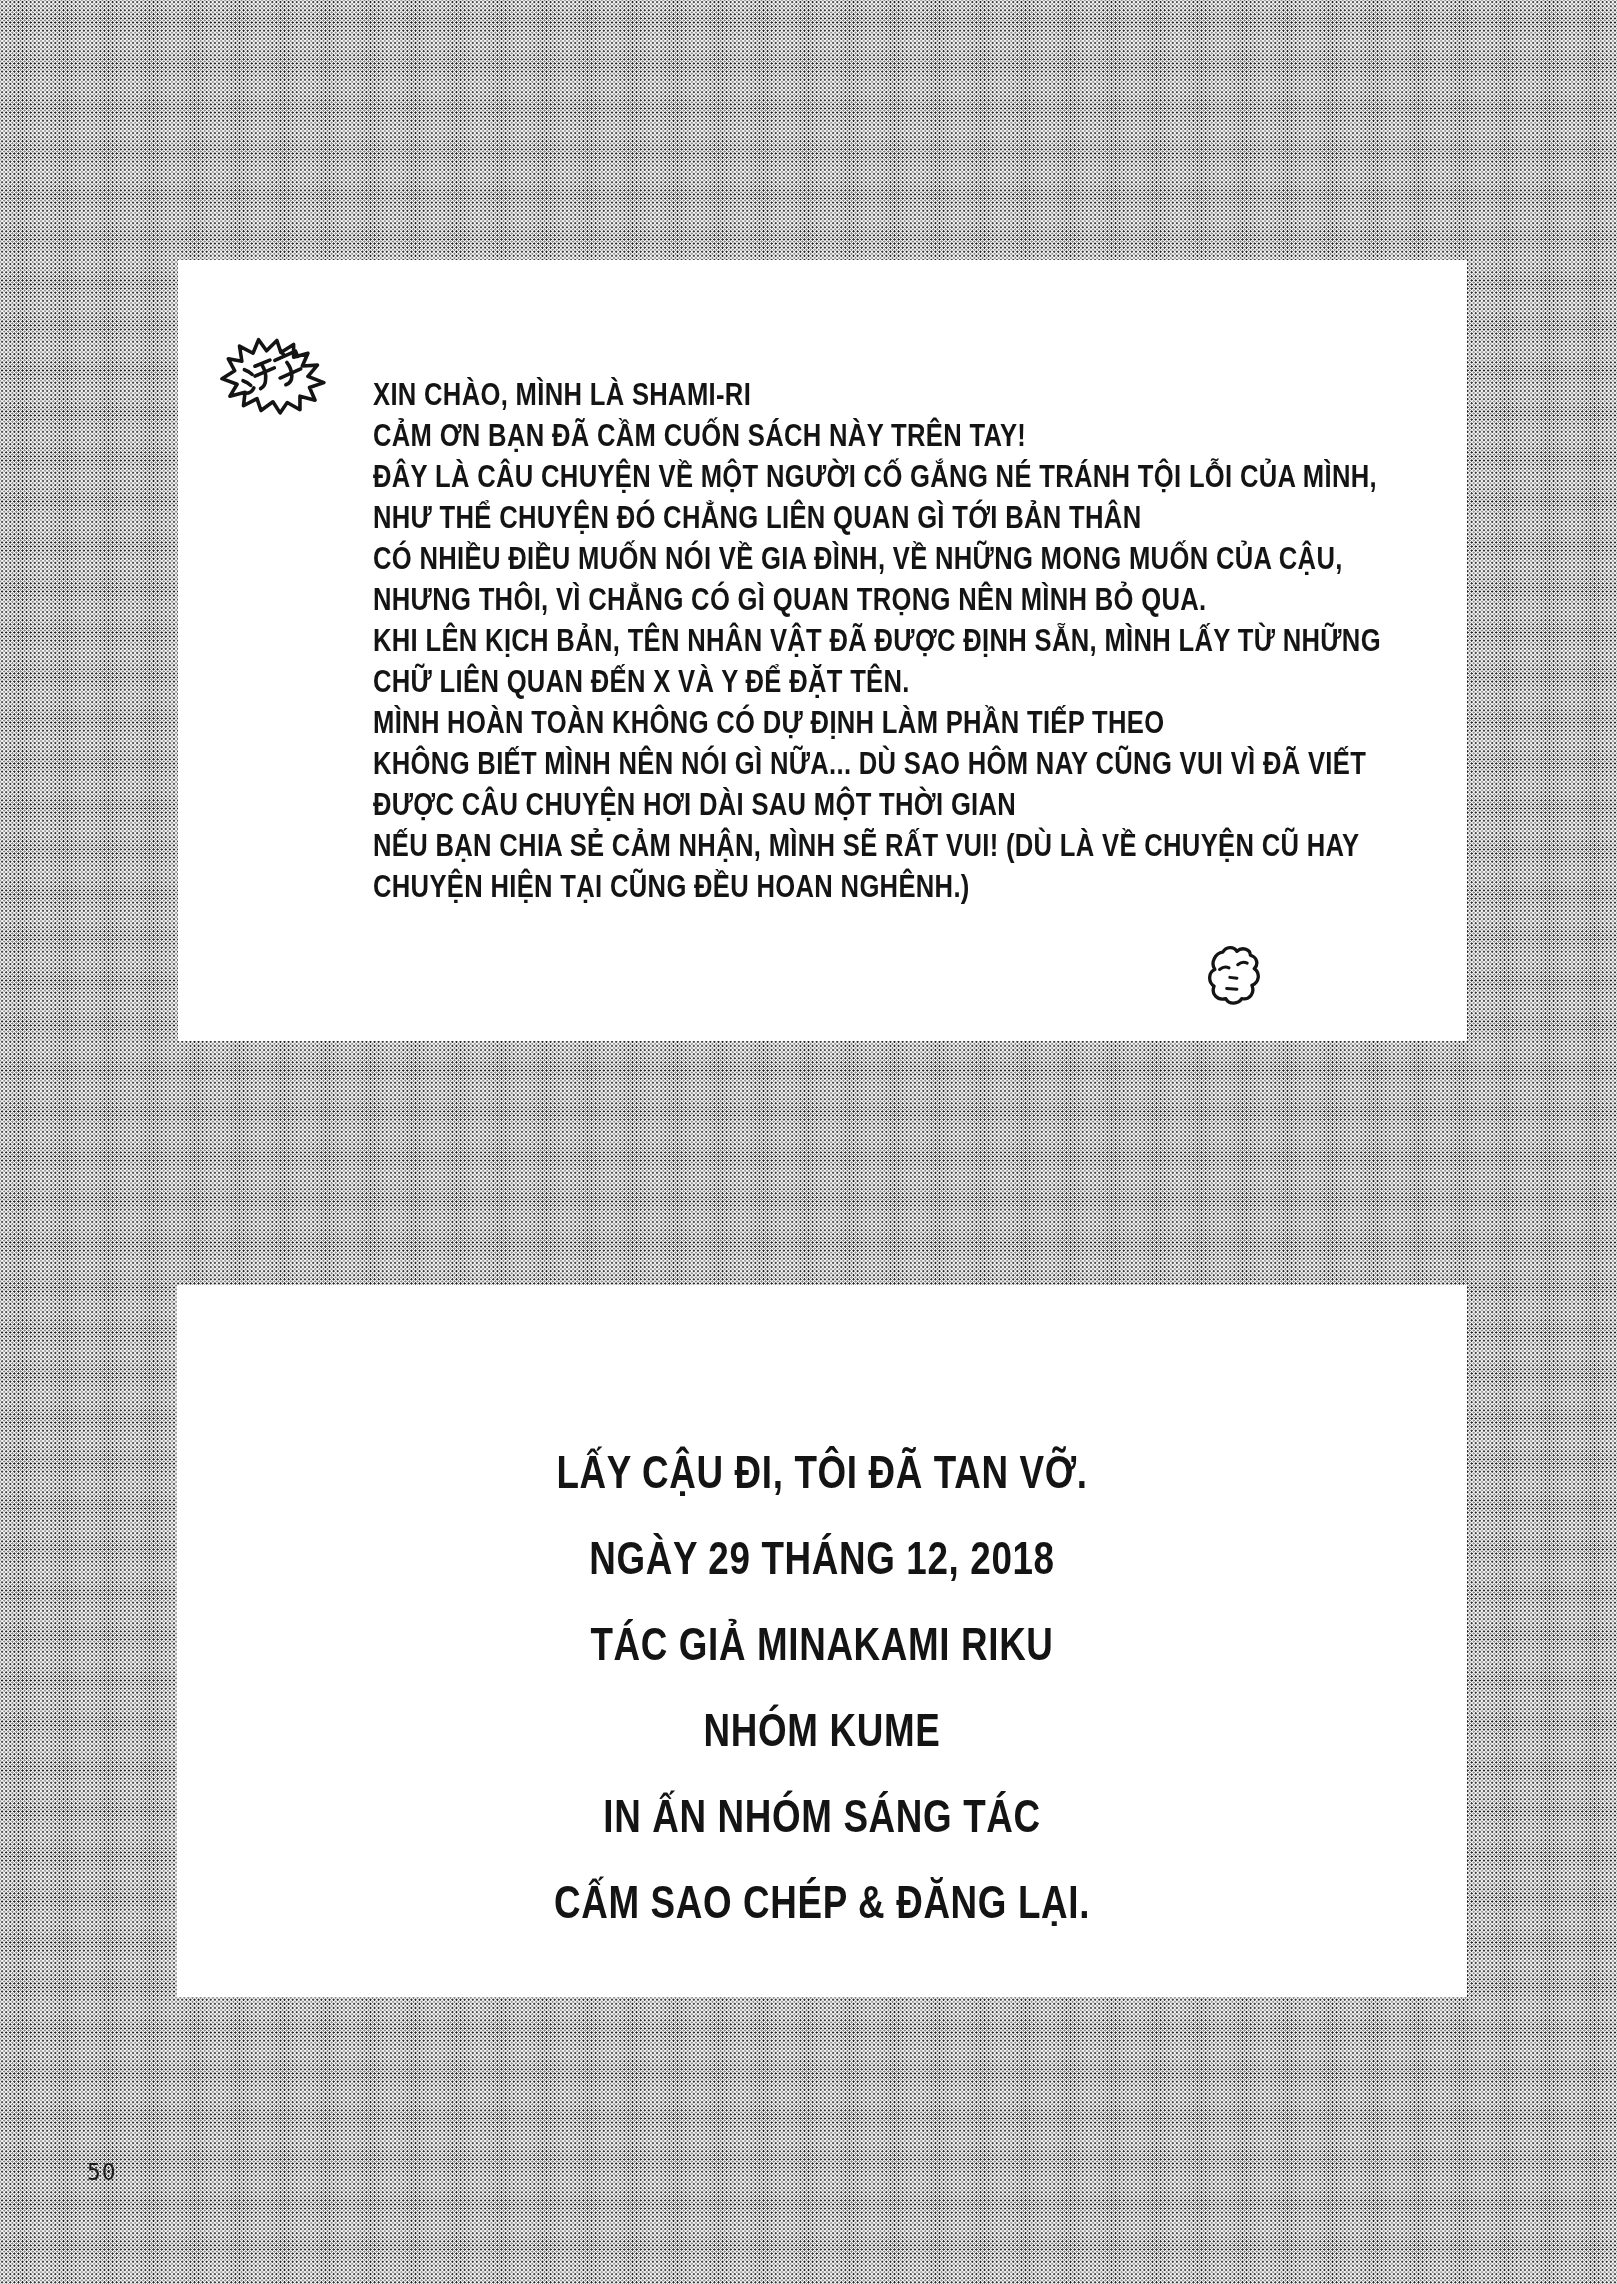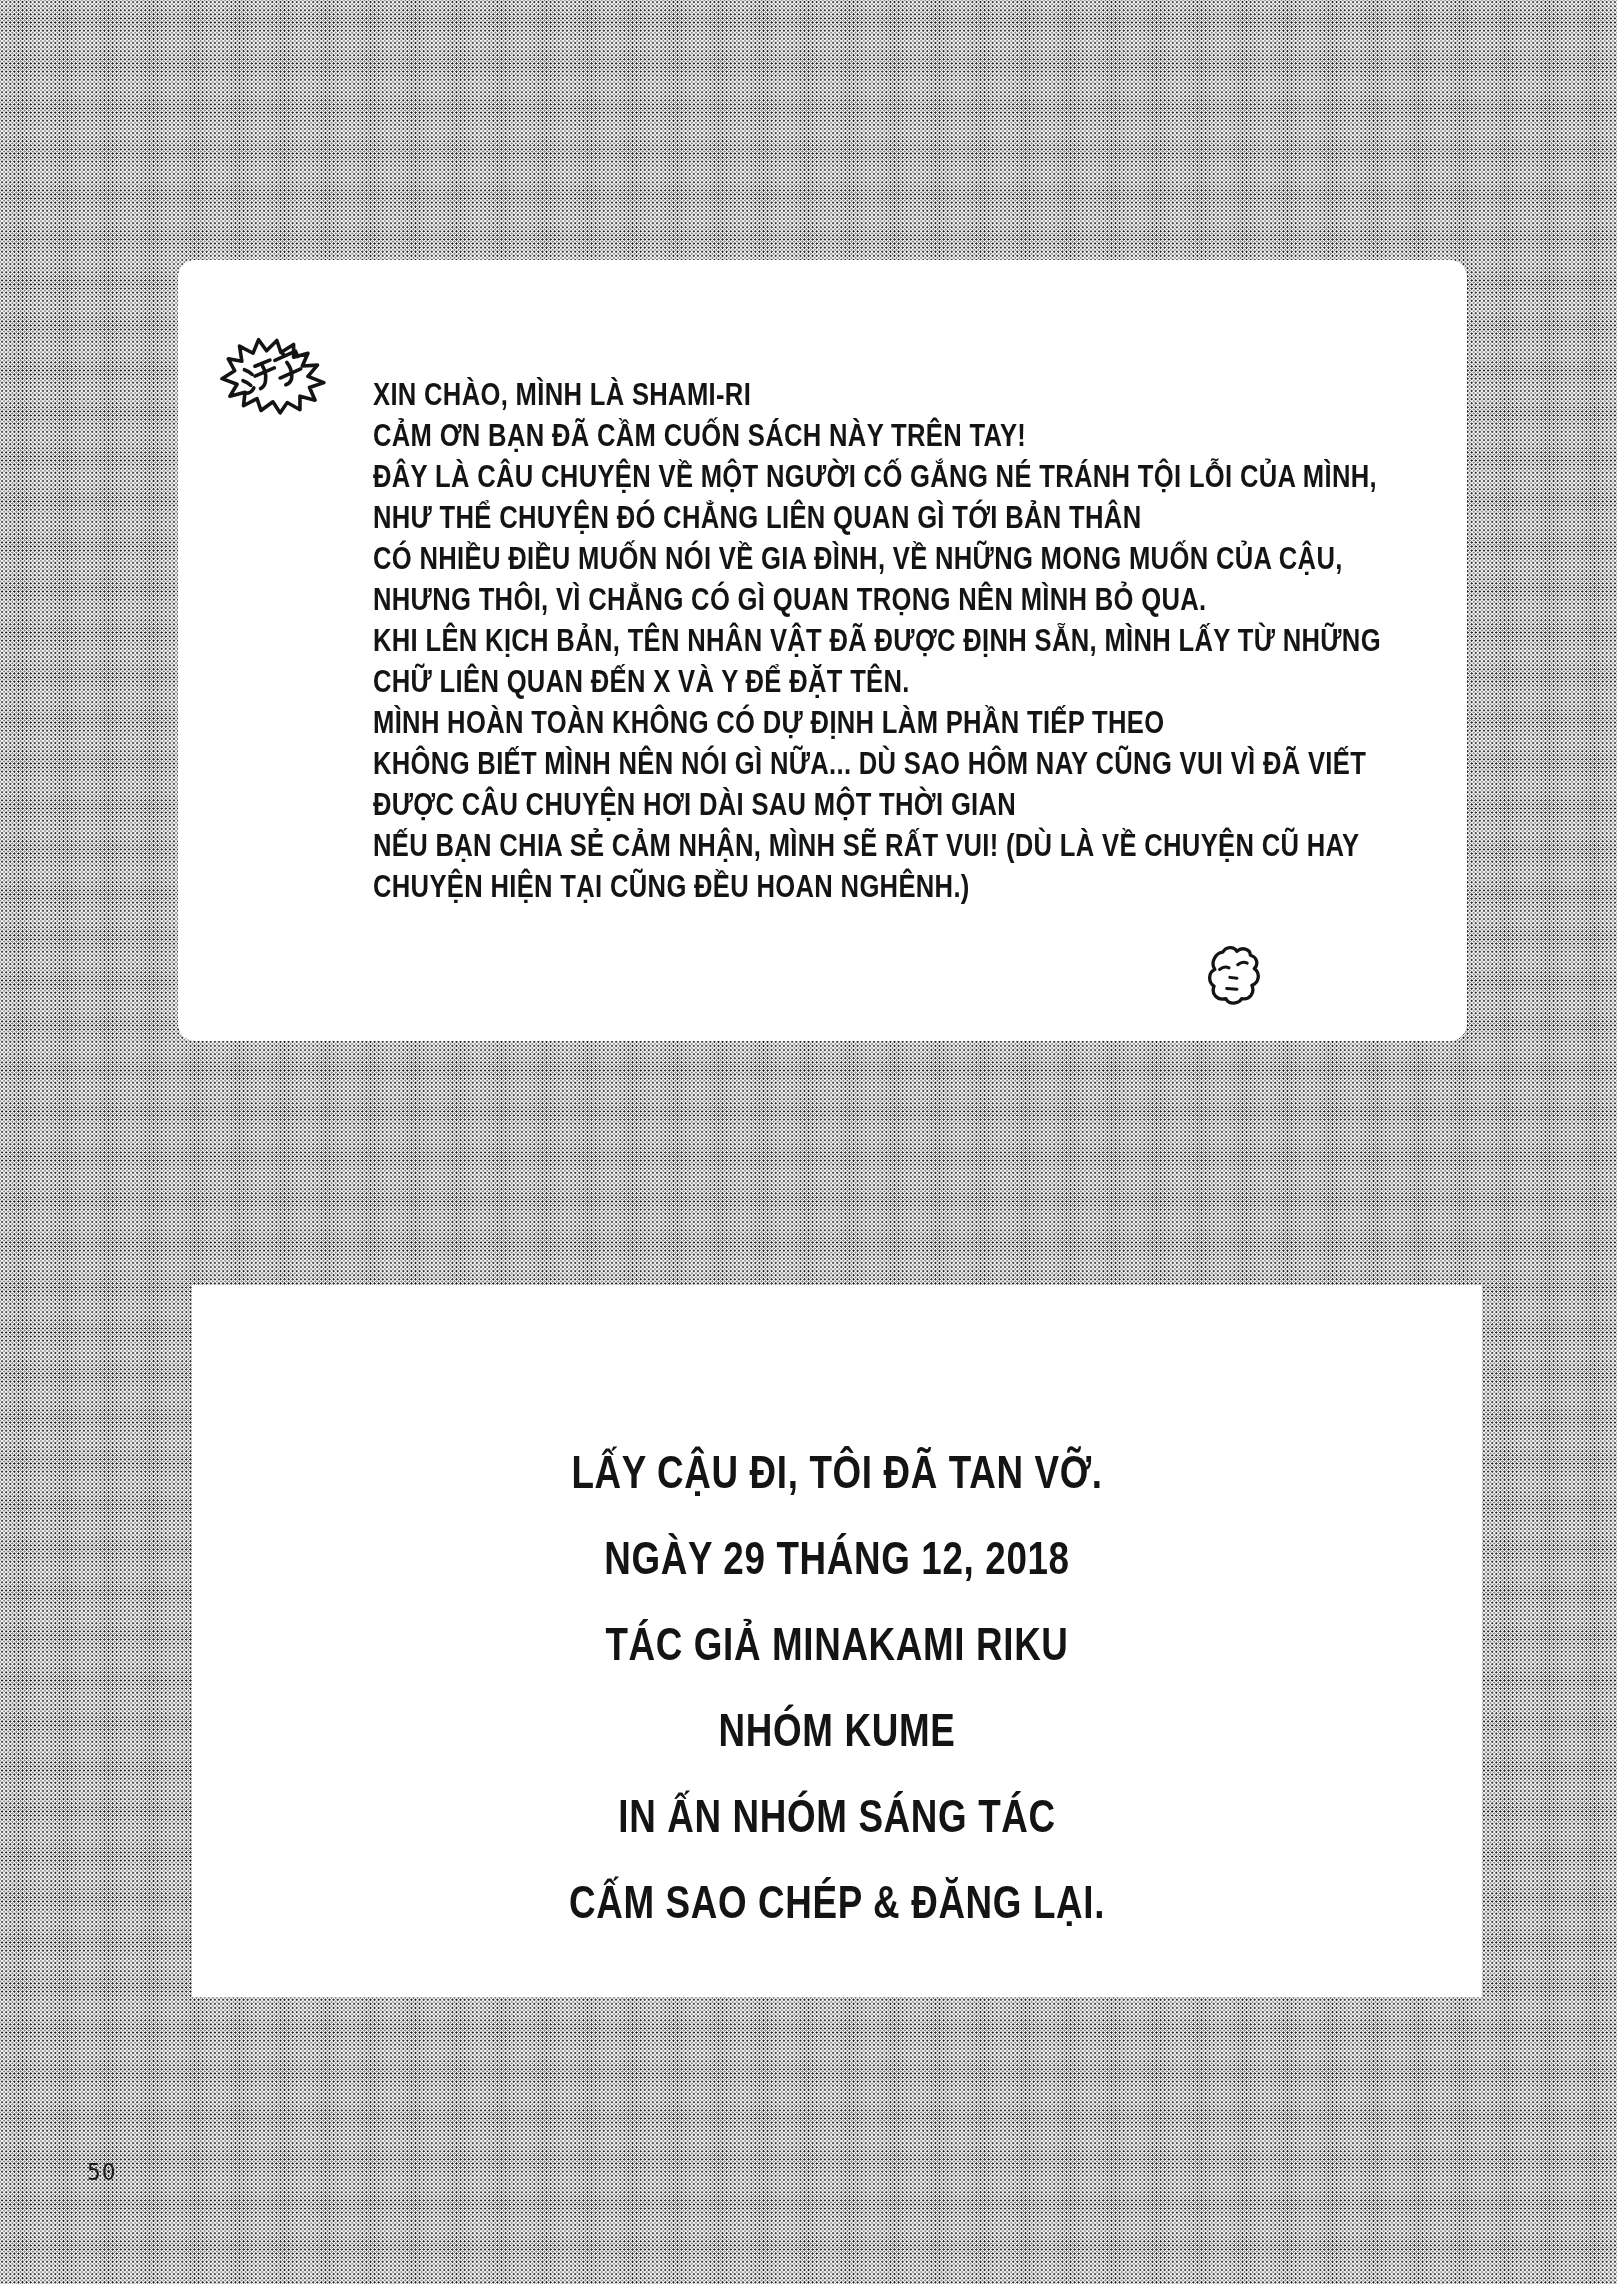--- a/index.html
+++ b/index.html
@@ -15,22 +15,22 @@
       radial-gradient(circle, #7d7d7d 0.8px, rgba(0,0,0,0) 1.1px);
     background-size: 4.1px 4.1px, 4.1px 4.1px;
     background-position: 0 0, 2.1px 2.1px;
     font-family: "Liberation Sans", sans-serif;
     color: #141414;
   }
   .panel {
     position: absolute;
     background: #ffffff;
   }
-  .panel-top  { left: 178px; top: 260px;  width: 1289px; height: 781px; border-radius: 17px; }
-  .panel-bottom { left: 177px; top: 1285px; width: 1290px; height: 712px; margin-left: 15px; }
+  .panel-top  { left: 178px; top: 260px;  width: 1289px; height: 781px; }
+  .panel-bottom { left: 177px; top: 1285px; width: 1290px; height: 712px; }
 
   .stamp {
     position: absolute;
     left: 40px; top: 75px;
     width: 113px; height: 81px;
   }
 
   .afterword-text {
     position: absolute;
     left: 195px; top: 114px;

